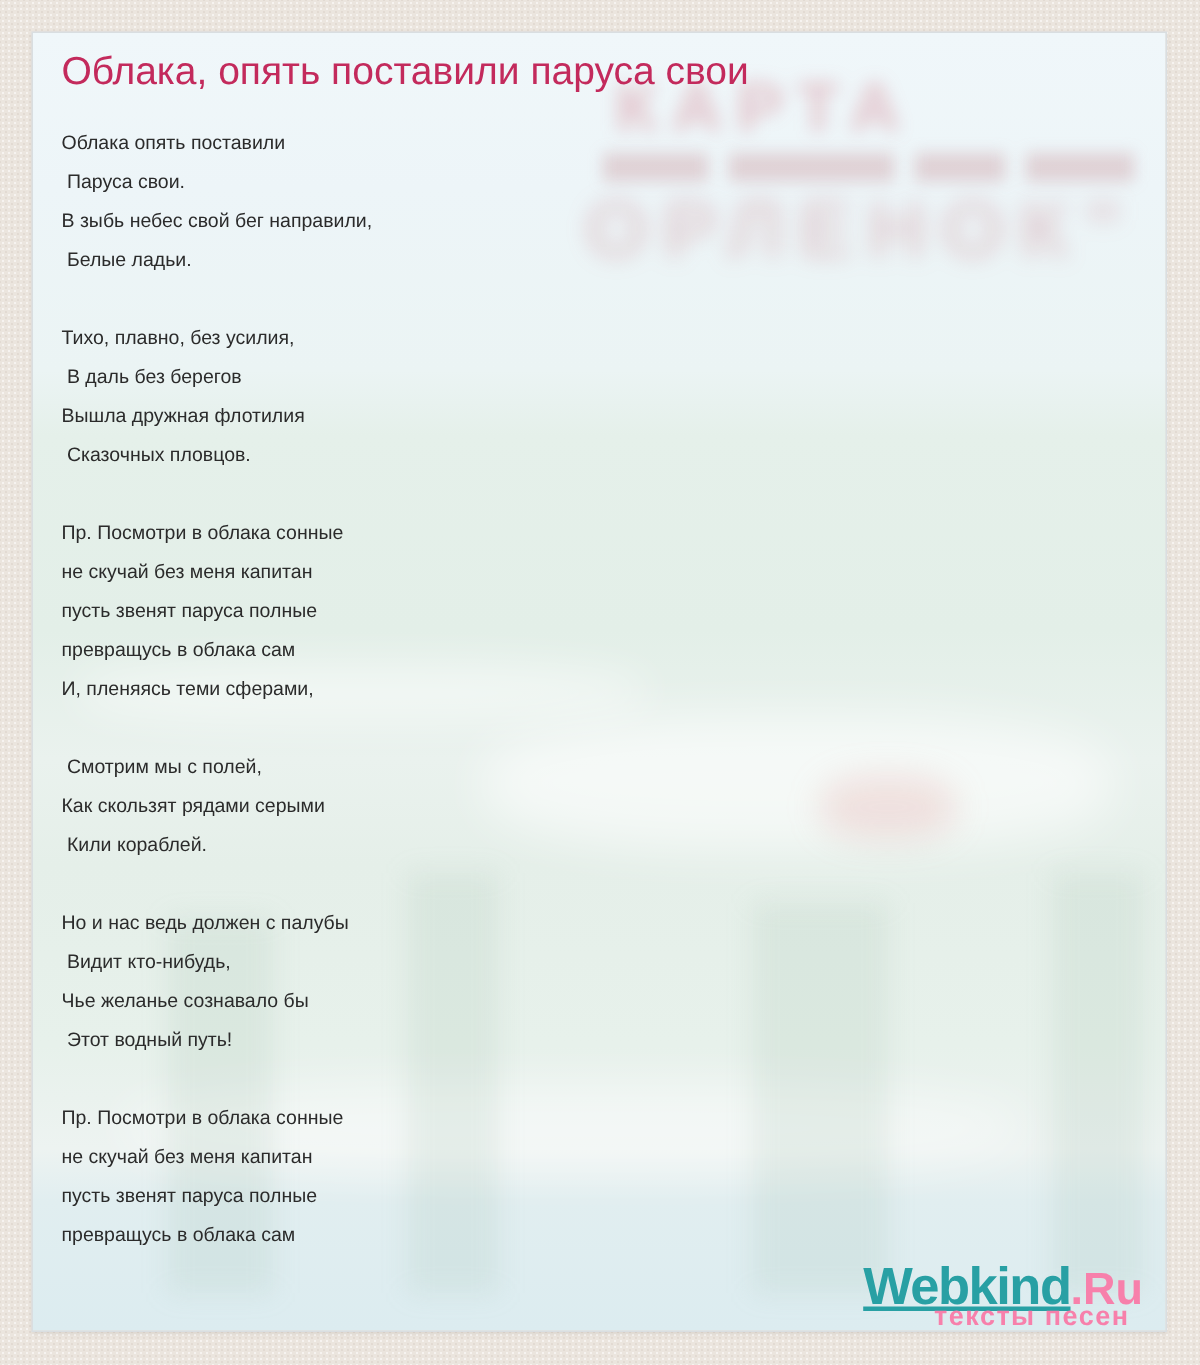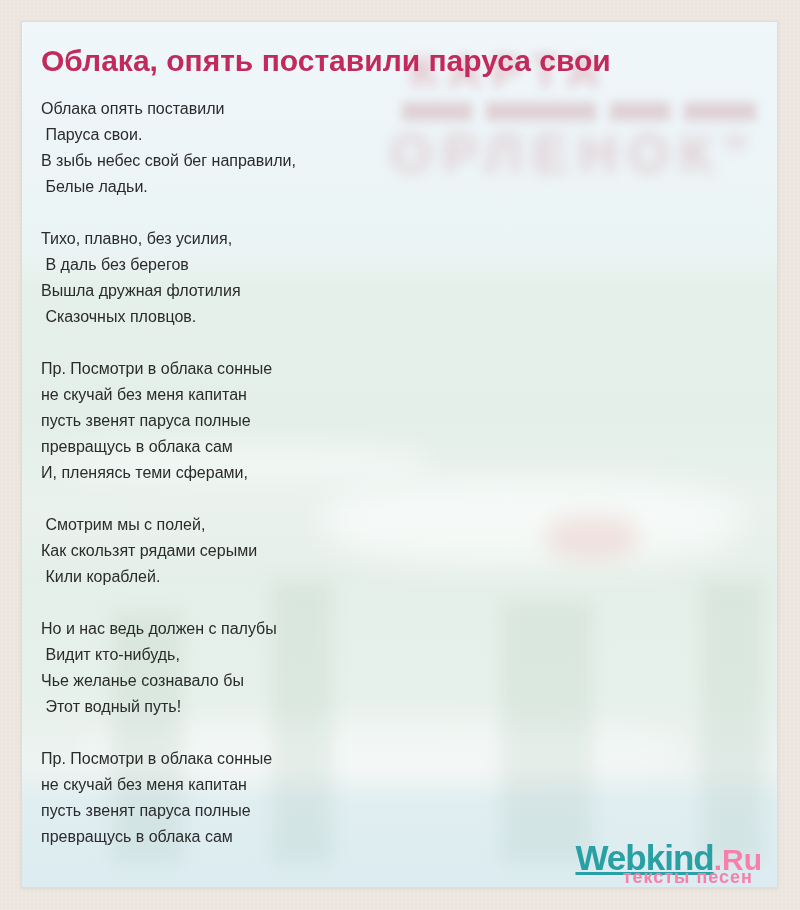--- a/index.html
+++ b/index.html
@@ -62,38 +62,38 @@
   .blob-pink    { left: 525px; top: 495px; width: 90px;  height: 42px; background: rgba(222,140,140,0.22); filter: blur(11px); }
   .streak { position: absolute; background: rgba(140,175,155,0.14); filter: blur(9px); }
   .streak-1 { left: 250px; top: 560px; width: 60px; height: 280px; }
   .streak-2 { left: 480px; top: 580px; width: 90px; height: 260px; }
   .streak-3 { left: 680px; top: 560px; width: 60px; height: 280px; }
   .streak-4 { left: 90px;  top: 590px; width: 70px; height: 250px; }
 
   
   .content { position: relative; padding: 0 19px; }
   .page-title {
-    margin-top: 23px;
-    font-size: 30px;
+    margin-top: 9px;
+    font-size: 26px;
     line-height: 32px;
-    font-weight: bold;
+    font-weight: normal;
     color: #c32a5c;
   }
   .artist-line {
     margin-top: 3px;
     font-size: 16px;
     line-height: 20px;
     color: #3a3a3a;
     padding-bottom: 7px;
     border-bottom: 1px dashed #9db2bf;
   }
   .artist-link { color: #74abc6; text-decoration: none; margin-left: 4px; cursor: pointer; }
   .lyrics {
     margin-top: 19px;
-    font-size: 16px;
+    font-size: 13px;
     line-height: 26px;
     color: #2b2b2b;
     white-space: pre-wrap;
   }
 
   
   .logo {
     position: absolute;
     right: 15px; bottom: 1px;
     text-align: right;

